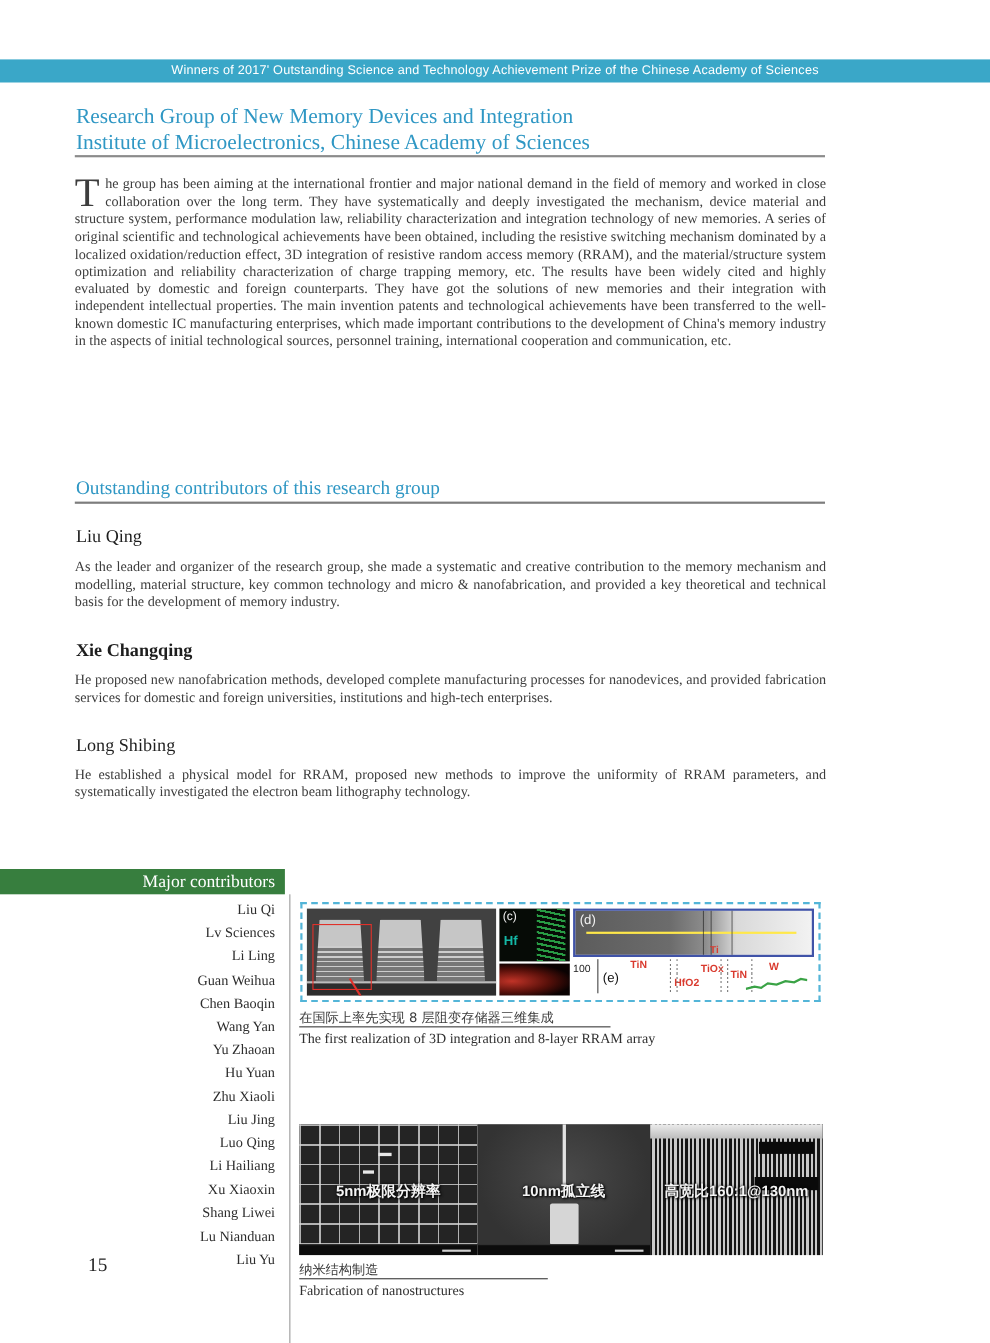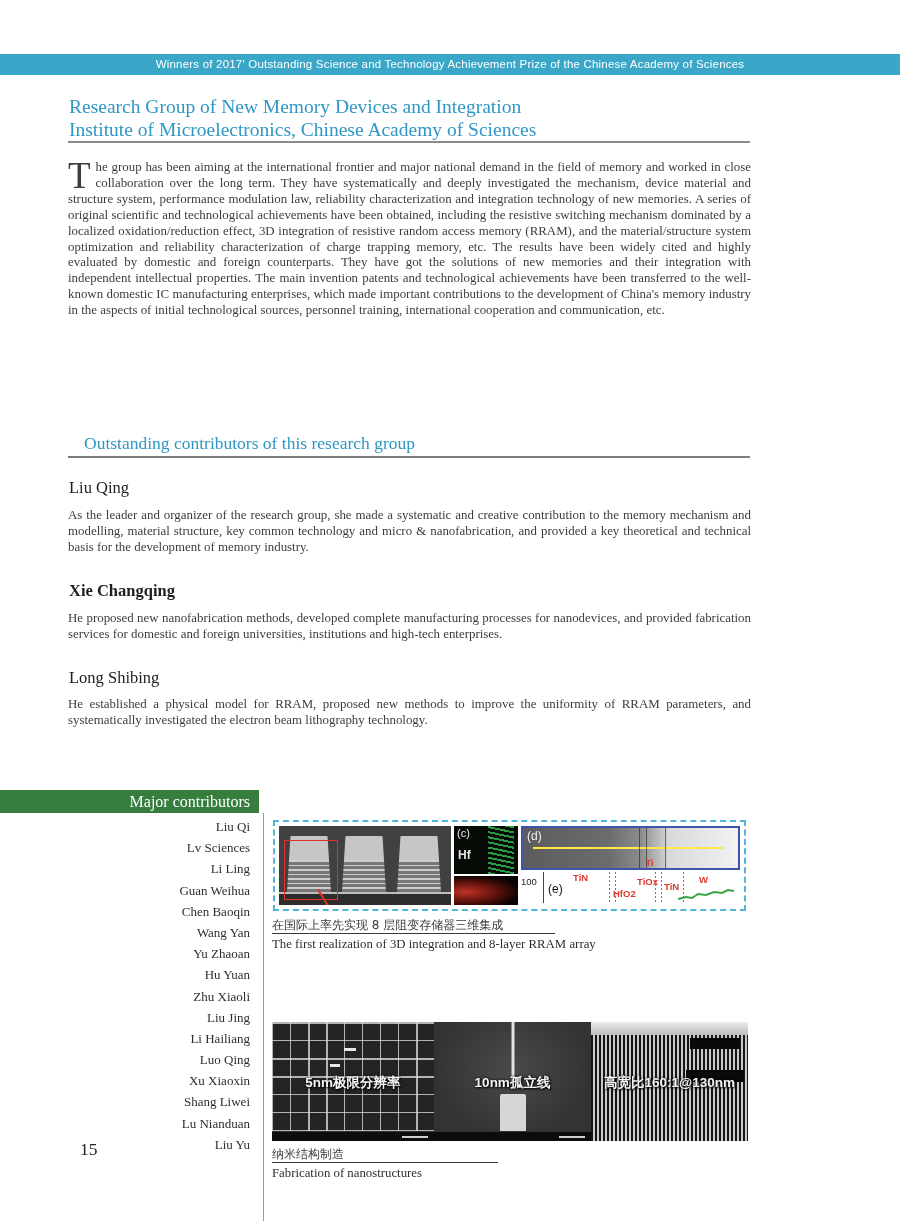--- a/index.html
+++ b/index.html
@@ -17,21 +17,21 @@
   .page-title { top:96px; left:69px; width:690px; color:#2f97c4;
     font-size:19.5px; line-height:22.5px; }
   .rule-title { top:141px; left:68px; width:682px; height:2px; background:#8b8b8b; }
 
   
   .intro { top:160px; left:68px; width:683px; font-size:12.9px; line-height:15.9px;
     text-align:justify; color:#3d3d3d; }
   .dropcap { float:left; font-size:37px; line-height:31px; padding-right:5px; color:#3d3d3d; }
 
   
-  .section-heading { top:433px; left:84px; width:682px; color:#2f97c4; font-size:17.5px; }
+  .section-heading { top:433px; left:69px; width:682px; color:#2f97c4; font-size:17.5px; }
   .rule-section { top:456px; left:68px; width:682px; height:1.5px; background:#7d7d7d; }
 
   .person-name { left:69px; width:400px; font-size:16.5px; color:#1e1e1e; }
   .person-bio { left:68px; width:683px; font-size:12.9px; line-height:15.9px;
     text-align:justify; color:#3d3d3d; }
   .name-liu  { top:478px; }  .bio-liu  { top:508px; }
   .name-xie  { top:581px;font-weight:bold; }  .bio-xie  { top:611px; }
   .name-long { top:668px; }  .bio-long { top:697px; }
 
   
@@ -58,21 +58,21 @@
   .roi { position:absolute; left:5px; top:14px; width:54px; height:60px;
     border:1.5px solid #e0312a; }
   .roi-leg { position:absolute; left:34px; top:72px; width:22px; height:1.5px;
     background:#e0312a; transform:rotate(58deg); }
   .f1-c { position:relative; width:64px; display:flex; flex-direction:column; gap:2px; }
   .f1-c-top { position:relative; flex:1.7; background:#060b06; overflow:hidden; }
   .hf-speckle { position:absolute; right:4px; top:0; bottom:0; width:26px;
     background:repeating-linear-gradient(12deg, rgba(46,180,78,.85) 0 2px, transparent 2px 5px); }
   .lbl-c { position:absolute; left:3px; top:1px; color:#eee; font-size:11px;
     font-family:"Liberation Sans", sans-serif; }
-  .lbl-hf { position:absolute; left:4px; top:22px; color:#e5e5e5; font-size:12px;
+  .lbl-hf { position:absolute; left:4px; top:22px; color:#14b8a6; font-size:12px;
     font-family:"Liberation Sans", sans-serif; font-weight:bold; }
   .f1-c-bot { position:relative; flex:1;
     background:radial-gradient(ellipse at 18% 55%, #c03327 0%, #58100a 45%, #0a0202 75%); }
   .f1-de { position:relative; flex:1; display:flex; flex-direction:column; }
   .f1-d { position:relative; height:44px; border:2px solid #4053a8;
     background:linear-gradient(90deg,#5c5c5c 0%,#6c6c6c 40%,#8d8d8d 55%,#d9d9d9 68%,#f2f2f2 100%); }
   .lbl-d { position:absolute; left:4px; top:1px; color:#f2f2f2; font-size:12px;
     font-family:"Liberation Sans", sans-serif; }
   .d-yellow { position:absolute; left:10px; right:14px; top:19px; height:1.5px; background:#ffe84a; }
   .d-vline { position:absolute; top:0; bottom:0; width:1px; background:rgba(20,20,20,.55); }
@@ -157,22 +157,22 @@
   <div>Liu Qi</div>
   <div>Lv Sciences</div>
   <div>Li Ling</div>
   <div>Guan Weihua</div>
   <div>Chen Baoqin</div>
   <div>Wang Yan</div>
   <div>Yu Zhaoan</div>
   <div>Hu Yuan</div>
   <div>Zhu Xiaoli</div>
   <div>Liu Jing</div>
+  <div>Luo Qing</div>
   <div>Li Hailiang</div>
-  <div>Luo Qing</div>
   <div>Xu Xiaoxin</div>
   <div>Shang Liwei</div>
   <div>Lu Nianduan</div>
   <div>Liu Yu</div>
 </div>
 
 <div class="abs mc-vline"></div>
 
 <div class="abs page-number">15</div>
 

